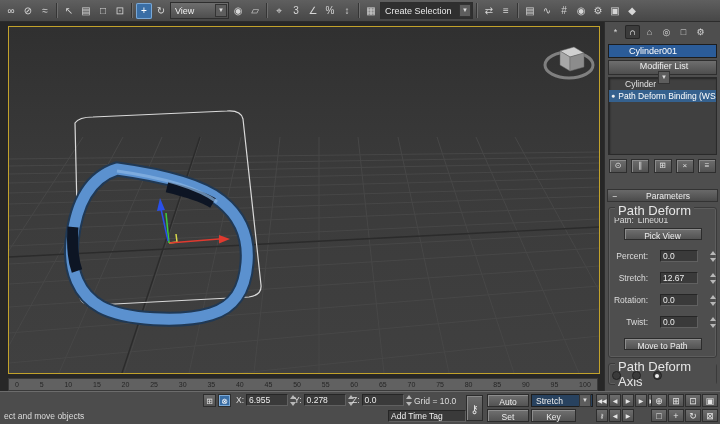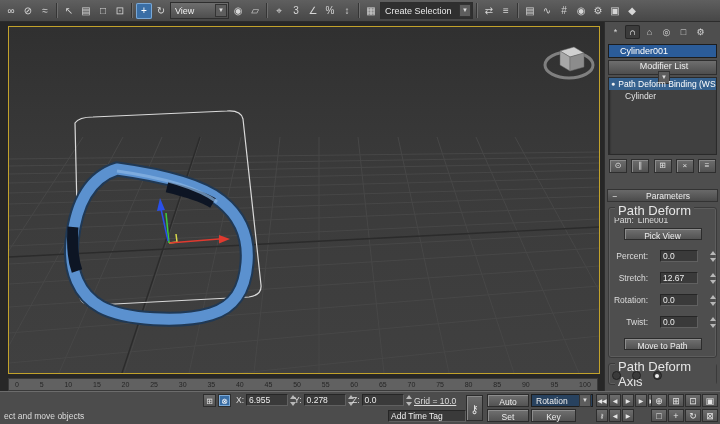--- a/index.html
+++ b/index.html
@@ -44,21 +44,21 @@
   
   .cmd{
     position:absolute;top:22px;right:0;width:116px;height:370px;
     background:#4e4e4e;border-left:1px solid #2d2d2d;box-sizing:border-box;font-size:9px;
   }
   .cp-tabs{display:flex;gap:2px;padding:2px 3px;height:16px;align-items:center;}
   .cp-tab{width:15px;height:14px;line-height:14px;text-align:center;font-size:9px;color:#d8d8d8;border-radius:2px;}
   .cp-tab.active{background:#3b3b3b;box-shadow:inset 0 0 0 1px #262626;color:#fff;}
   .name-field{
     margin:2px 3px;height:12px;line-height:12px;background:#2b5c99;color:#fff;
-    border:1px solid #1d1d1d;padding:0 11px;font-size:9px;
+    border:1px solid #1d1d1d;padding:0 20px;font-size:9px;
   }
   .mod-list{
     margin:2px 3px;height:13px;display:flex;align-items:center;justify-content:space-between;
     background:linear-gradient(#6e6e6e,#4e4e4e);border:1px solid #2e2e2e;padding:0 1px 0 4px;font-size:9px;color:#efefef;flex-direction:column;
   }
   .stack{
     margin:2px 3px;height:76px;background:#404040;border:1px solid #2a2a2a;
     box-shadow:inset 1px 1px 2px rgba(0,0,0,.45);overflow:hidden;
   }
   .stack-row{height:12px;line-height:12px;display:flex;align-items:center;gap:3px;padding:0 2px;font-size:8.5px;color:#e2e2e2;white-space:nowrap;}
@@ -286,26 +286,26 @@
     </div>
 
   <div class="name-field">Cylinder001</div>
 
   <div class="mod-list">
     <span>Modifier List</span>
     <span class="sel-arrow">▼</span>
   </div>
 
   <div class="stack">
+    <div class="stack-row child">
+      <span>Cylinder</span>
+    </div>
     <div class="stack-row selected">
       <span class="bulb">●</span>
       <span>Path Deform Binding (WS</span>
-    </div>
-    <div class="stack-row child">
-      <span>Cylinder</span>
     </div>
   </div>
 
   <div class="stack-tools">
       <span class="st-btn">⊙</span>
       <span class="st-btn">∥</span>
       <span class="st-btn">⊞</span>
       <span class="st-btn">×</span>
       <span class="st-btn">≡</span>
     </div>
@@ -398,30 +398,30 @@
   </span>
   <span class="abs coord" style="left:352px;top:2px;">
     <span class="clabel">Z:</span>
     <span class="sunken cfield">0.0</span>
     <span class="spin">
         <i class="up"></i>
         <i class="dn"></i>
       </span>
   </span>
 
-  <span class="abs glabel" style="left:414px;top:4px;text-decoration:underline;">Grid = 10.0</span>
+  <span class="abs glabel" style="left:414px;top:4px;">Grid = 10.0</span>
   <span class="abs sunken" style="left:388px;top:18px;width:72px;">Add Time Tag</span>
 
   <span class="abs setkeys" style="left:466px;top:3px;">⚷</span>
 
   <button class="abs btn3d bar-btn" style="left:487px;top:2px;width:42px;">Auto Key</button>
   <button class="abs btn3d bar-btn" style="left:487px;top:17px;width:42px;">Set Key</button>
 
   <span class="abs bottom-select" style="left:531px;top:2px;width:62px;">
-    <span>Rotation</span>
+    <span>Stretch</span>
     <span class="sel-arrow">▼</span>
   </span>
   <button class="abs btn3d bar-btn" style="left:531px;top:17px;width:45px;">Key Filters...</button>
 
   <span class="abs pb-wrap" style="left:596px;top:2px;">
       <span class="pb-btn">◀◀</span>
       <span class="pb-btn">◀</span>
       <span class="pb-btn">▶</span>
       <span class="pb-btn">▶</span>
       <span class="pb-btn">▶▶</span>

